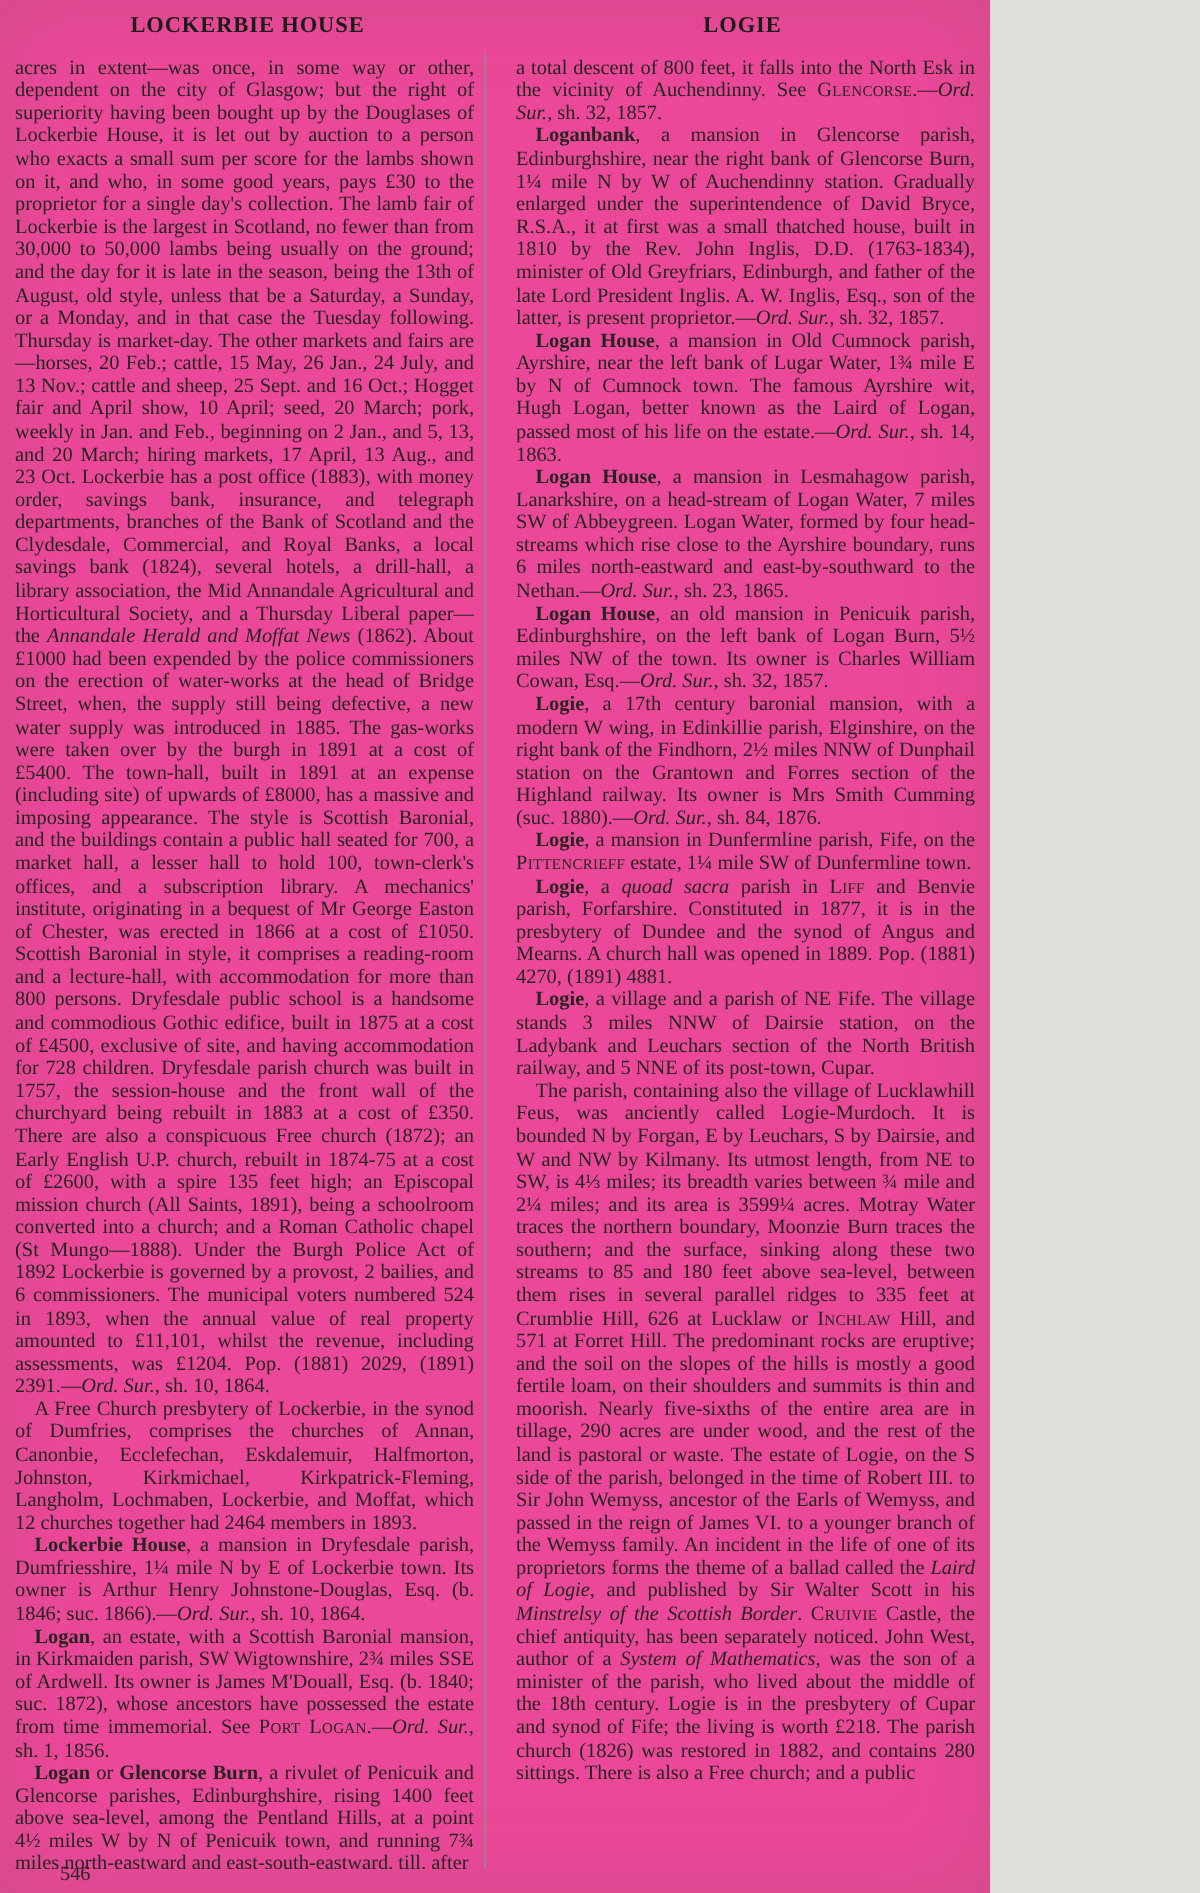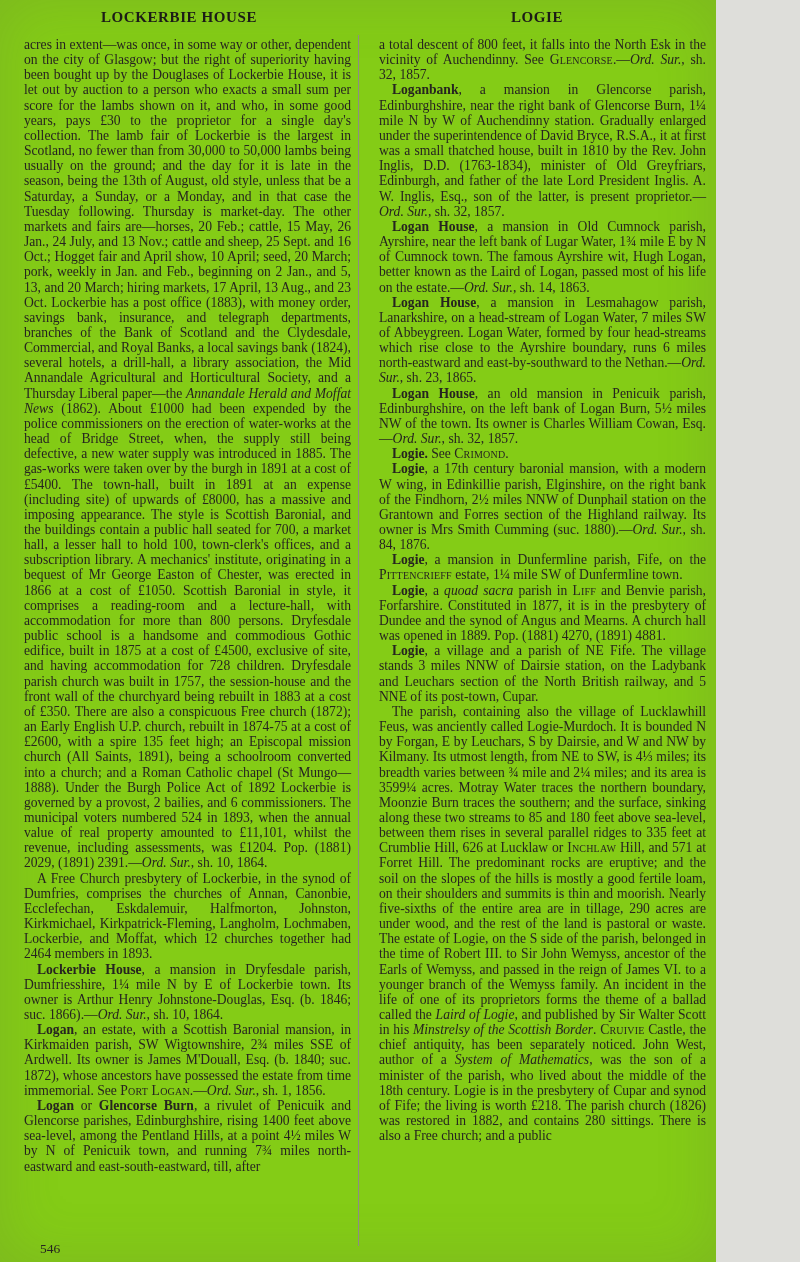--- a/index.html
+++ b/index.html
@@ -3,22 +3,22 @@
 <meta charset="utf-8">
 <style>
   html, body { margin: 0; padding: 0; }
   body {
     width: 800px; height: 1262px;
     background: #dededa;
     font-family: "Liberation Serif", "DejaVu Serif", serif;
   }
   .page {
     position: relative;
-    width: 716px; height: 1262px;
-    background: #84cc16;
+    width: 660px; height: 1262px;
+    background: #ec4899;
     color: #262420;
     overflow: hidden;
     box-shadow: inset 0 0 60px rgba(90,90,80,0.18);
   }
   .running-heads {
     display: flex;
     padding-top: 9px;
   }
   .running-head {
     width: 50%;
@@ -28,21 +28,21 @@
     letter-spacing: 0.6px;
     color: #1c1b17;
   }
   .columns {
     position: absolute;
     top: 35px; left: 0; right: 0; bottom: 16px;
     display: flex;
   }
   .column {
     flex: 1 1 0;
-    padding: 2px 7px 0 24px;
+    padding: 2px 7px 0 10px;
     font-size: 13.6px;
     line-height: 15.15px;
     text-align: justify;
     overflow: hidden;
   }
   .column.right { padding: 2px 10px 0 8px; margin-left: 12px; }
   .column-divider {
     width: 1px;
     background: #8d8c85;
     margin-top: 0;
@@ -75,21 +75,20 @@
         <p class="indent"><span class="seg-b">Logan</span><span>, an estate, with a Scottish Baronial mansion, in Kirkmaiden parish, SW Wigtownshire, 2¾ miles SSE of Ardwell.  Its owner is James M'Douall, Esq. (b. 1840; suc. 1872), whose ancestors have possessed the estate from time immemorial.  See </span><span class="seg-sc">Port Logan</span><span>.—</span><span class="seg-i">Ord. Sur.</span><span>, sh. 1, 1856.</span></p>
         <p class="indent"><span class="seg-b">Logan</span><span> or </span><span class="seg-b">Glencorse Burn</span><span>, a rivulet of Penicuik and Glencorse parishes, Edinburghshire, rising 1400 feet above sea-level, among the Pentland Hills, at a point 4½ miles W by N of Penicuik town, and running 7¾ miles north-eastward and east-south-eastward, till, after</span></p>
       </div>
     <div class="column-divider"></div>
     <div class="column right">
         <p><span>a total descent of 800 feet, it falls into the North Esk in the vicinity of Auchendinny.  See </span><span class="seg-sc">Glencorse</span><span>.—</span><span class="seg-i">Ord. Sur.</span><span>, sh. 32, 1857.</span></p>
         <p class="indent"><span class="seg-b">Loganbank</span><span>, a mansion in Glencorse parish, Edinburghshire, near the right bank of Glencorse Burn, 1¼ mile N by W of Auchendinny station.  Gradually enlarged under the superintendence of David Bryce, R.S.A., it at first was a small thatched house, built in 1810 by the Rev. John Inglis, D.D. (1763-1834), minister of Old Greyfriars, Edinburgh, and father of the late Lord President Inglis.  A. W. Inglis, Esq., son of the latter, is present proprietor.—</span><span class="seg-i">Ord. Sur.</span><span>, sh. 32, 1857.</span></p>
         <p class="indent"><span class="seg-b">Logan House</span><span>, a mansion in Old Cumnock parish, Ayrshire, near the left bank of Lugar Water, 1¾ mile E by N of Cumnock town.  The famous Ayrshire wit, Hugh Logan, better known as the Laird of Logan, passed most of his life on the estate.—</span><span class="seg-i">Ord. Sur.</span><span>, sh. 14, 1863.</span></p>
         <p class="indent"><span class="seg-b">Logan House</span><span>, a mansion in Lesmahagow parish, Lanarkshire, on a head-stream of Logan Water, 7 miles SW of Abbeygreen.  Logan Water, formed by four head-streams which rise close to the Ayrshire boundary, runs 6 miles north-eastward and east-by-southward to the Nethan.—</span><span class="seg-i">Ord. Sur.</span><span>, sh. 23, 1865.</span></p>
         <p class="indent"><span class="seg-b">Logan House</span><span>, an old mansion in Penicuik parish, Edinburghshire, on the left bank of Logan Burn, 5½ miles NW of the town.  Its owner is Charles William Cowan, Esq.—</span><span class="seg-i">Ord. Sur.</span><span>, sh. 32, 1857.</span></p>
-        <p class="indent"><span class="seg-b">Logie.</span><span>  See </span><span class="seg-sc">Crimond</span><span>.</span></p>
         <p class="indent"><span class="seg-b">Logie</span><span>, a 17th century baronial mansion, with a modern W wing, in Edinkillie parish, Elginshire, on the right bank of the Findhorn, 2½ miles NNW of Dunphail station on the Grantown and Forres section of the Highland railway.  Its owner is Mrs Smith Cumming (suc. 1880).—</span><span class="seg-i">Ord. Sur.</span><span>, sh. 84, 1876.</span></p>
         <p class="indent"><span class="seg-b">Logie</span><span>, a mansion in Dunfermline parish, Fife, on the </span><span class="seg-sc">Pittencrieff</span><span> estate, 1¼ mile SW of Dunfermline town.</span></p>
         <p class="indent"><span class="seg-b">Logie</span><span>, a </span><span class="seg-i">quoad sacra</span><span> parish in </span><span class="seg-sc">Liff</span><span> and Benvie parish, Forfarshire.  Constituted in 1877, it is in the presbytery of Dundee and the synod of Angus and Mearns.  A church hall was opened in 1889.  Pop. (1881) 4270, (1891) 4881.</span></p>
         <p class="indent"><span class="seg-b">Logie</span><span>, a village and a parish of NE Fife.  The village stands 3 miles NNW of Dairsie station, on the Ladybank and Leuchars section of the North British railway, and 5 NNE of its post-town, Cupar.</span></p>
         <p class="indent"><span>The parish, containing also the village of Lucklawhill Feus, was anciently called Logie-Murdoch.  It is bounded N by Forgan, E by Leuchars, S by Dairsie, and W and NW by Kilmany.  Its utmost length, from NE to SW, is 4⅓ miles; its breadth varies between ¾ mile and 2¼ miles; and its area is 3599¼ acres.  Motray Water traces the northern boundary, Moonzie Burn traces the southern; and the surface, sinking along these two streams to 85 and 180 feet above sea-level, between them rises in several parallel ridges to 335 feet at Crumblie Hill, 626 at Lucklaw or </span><span class="seg-sc">Inchlaw</span><span> Hill, and 571 at Forret Hill.  The predominant rocks are eruptive; and the soil on the slopes of the hills is mostly a good fertile loam, on their shoulders and summits is thin and moorish.  Nearly five-sixths of the entire area are in tillage, 290 acres are under wood, and the rest of the land is pastoral or waste.  The estate of Logie, on the S side of the parish, belonged in the time of Robert III. to Sir John Wemyss, ancestor of the Earls of Wemyss, and passed in the reign of James VI. to a younger branch of the Wemyss family.  An incident in the life of one of its proprietors forms the theme of a ballad called the </span><span class="seg-i">Laird of Logie</span><span>, and published by Sir Walter Scott in his </span><span class="seg-i">Minstrelsy of the Scottish Border</span><span>.  </span><span class="seg-sc">Cruivie</span><span> Castle, the chief antiquity, has been separately noticed.  John West, author of a </span><span class="seg-i">System of Mathematics</span><span>, was the son of a minister of the parish, who lived about the middle of the 18th century.  Logie is in the presbytery of Cupar and synod of Fife; the living is worth £218.  The parish church (1826) was restored in 1882, and contains 280 sittings.  There is also a Free church; and a public</span></p>
       </div>
   </div>
   <div class="page-number">546</div>
 </div>
 

